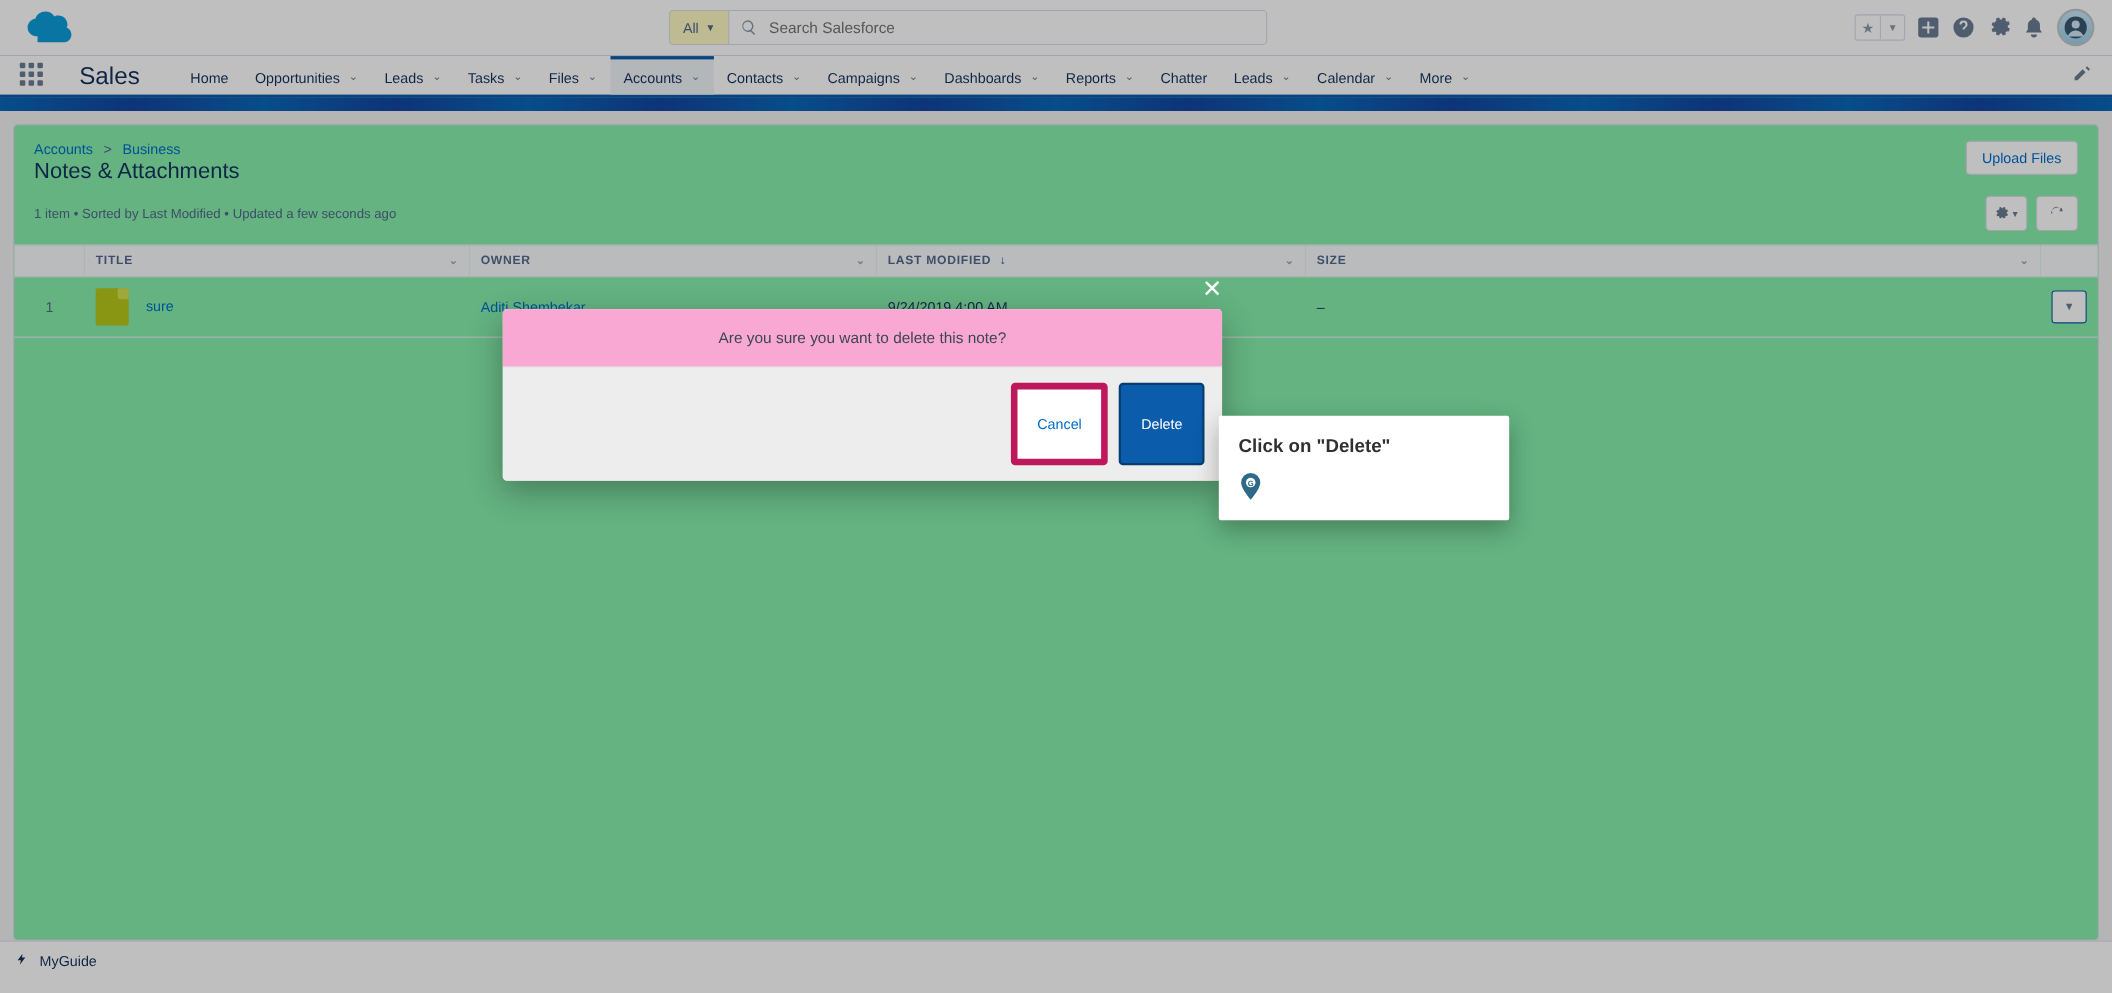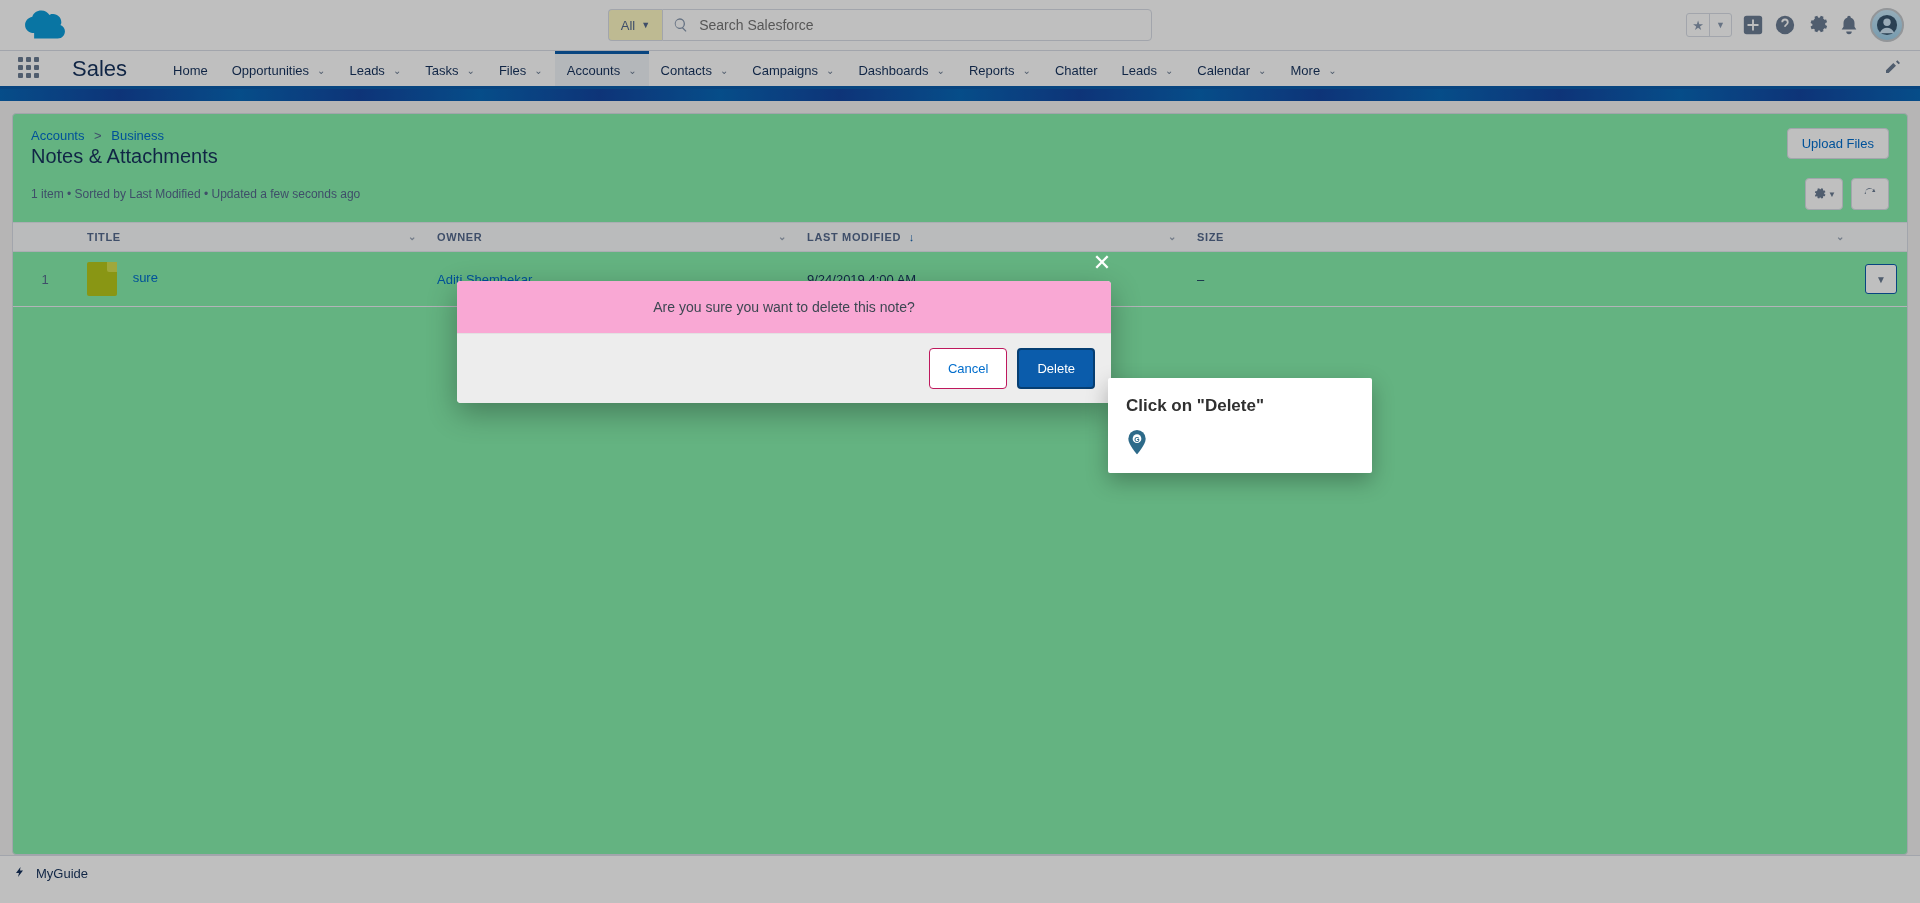--- a/index.html
+++ b/index.html
@@ -227,22 +227,22 @@
 }
 .modal-body {
   padding: 18px 0; text-align:center; color:#3d4752; font-size:14px;
   background:#f9a8d4; border-bottom:1px solid #e2e2e2;
 }
 .modal-footer {
   padding: 14px 16px; background:#ededed;
   display:flex; justify-content:flex-end; gap:10px;
 }
 .btn-cancel {
-  background:#fff; border:1px solid #be185d; border-radius:4px;
-  padding: 12px 18px; color:#006dcc; font-size:13px;
+  background:#fff; border:6px solid #be185d; border-radius:4px;
+  padding: 24px 18px; color:#006dcc; font-size:13px;
 }
 .btn-primary {
   background:#0b5cab; color:#fff; border:2px solid #063e72; border-radius:4px;
   padding: 7px 18px; font-size:13px;
 }
 
 .tooltip {
   position: absolute;
   top: 378px; left: 1108px; width: 264px;
   background: #fff; border-radius:2px;

